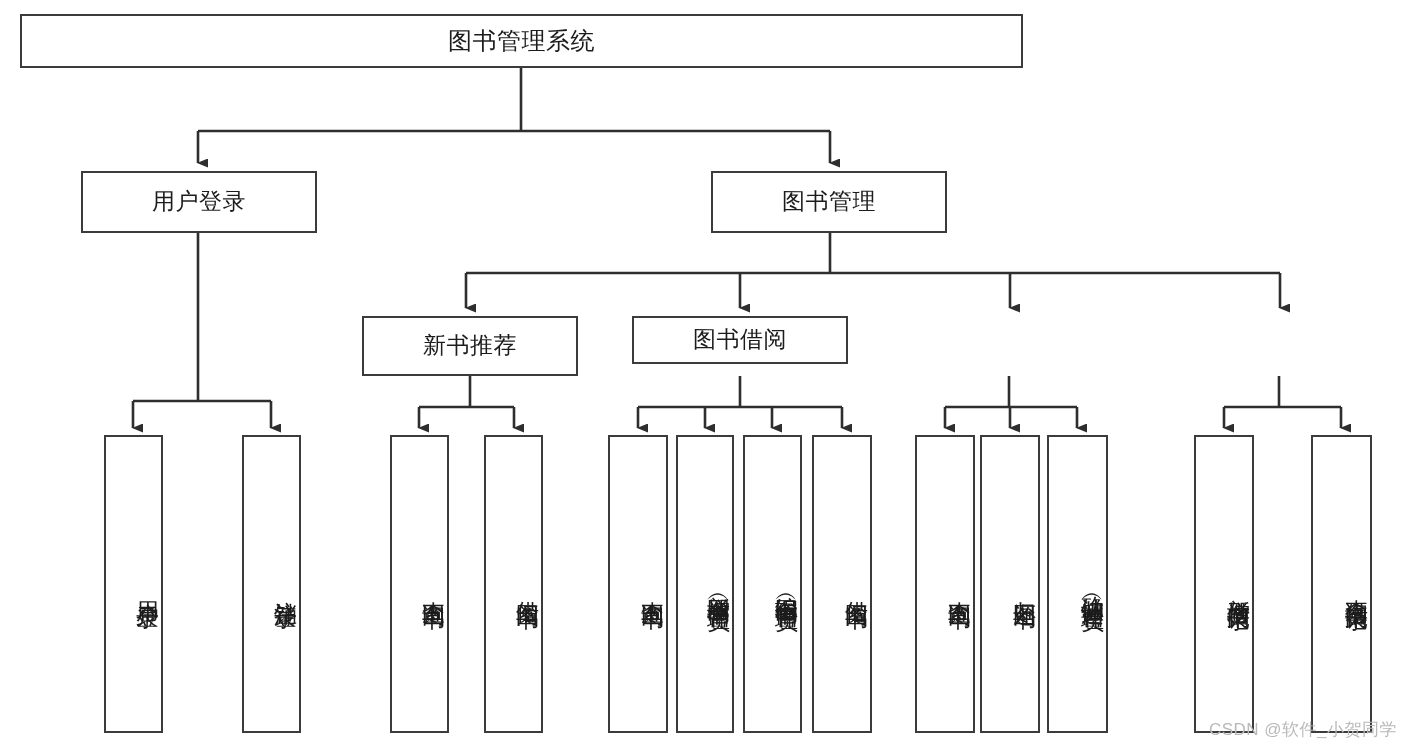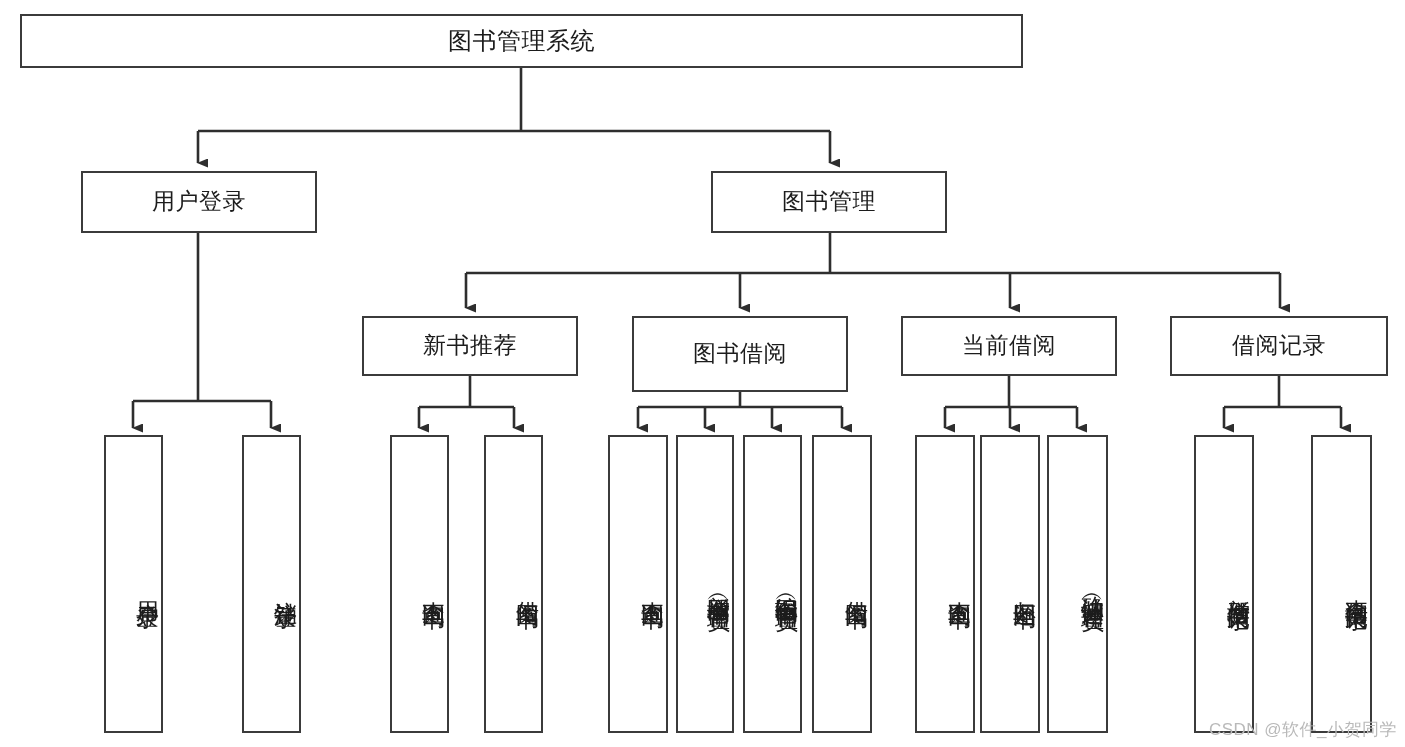--- a/index.html
+++ b/index.html
@@ -124,23 +124,21 @@
       <path d="M1341,407 L1341,428" marker-end="url(#arrow)"></path>
     </g>
   </svg>
 
   <div class="node horiz root" style="left:20px; top:14px; width:1003px; height:54px;">图书管理系统</div>
 
   <div class="node horiz" style="left:81px; top:171px; width:236px; height:62px;">用户登录</div>
   <div class="node horiz" style="left:711px; top:171px; width:236px; height:62px;">图书管理</div>
 
   <div class="node horiz" style="left:362px; top:316px; width:216px; height:60px;">新书推荐</div>
-  <div class="node horiz" style="left:632px; top:316px; width:216px; height:76px;">图书借阅</div>
-  <div class="node horiz" style="left:901px; top:316px; width:216px; height:60px;">当前借阅</div>
-  <div class="node horiz" style="left:1170px; top:316px; width:218px; height:60px;">借阅记录</div>
+  <div class="node horiz" style="left:632px; top:316px; width:216px; height:48px;">图书借阅</div>
 
   <div class="node vert" style="left:104px; top:435px; width:59px; height:298px;">用户登录</div>
   <div class="node vert" style="left:242px; top:435px; width:59px; height:298px;">注销登录</div>
 
   <div class="node vert" style="left:390px; top:435px; width:59px; height:298px;">查询图书</div>
   <div class="node vert" style="left:484px; top:435px; width:59px; height:298px;">借阅图书</div>
 
   <div class="node vert" style="left:608px; top:435px; width:60px; height:298px;">查询图书</div>
   <div class="node vert" style="left:676px; top:435px; width:58px; height:298px;">新增图书（管理员）</div>
   <div class="node vert" style="left:743px; top:435px; width:59px; height:298px;">编辑图书（管理员）</div>

